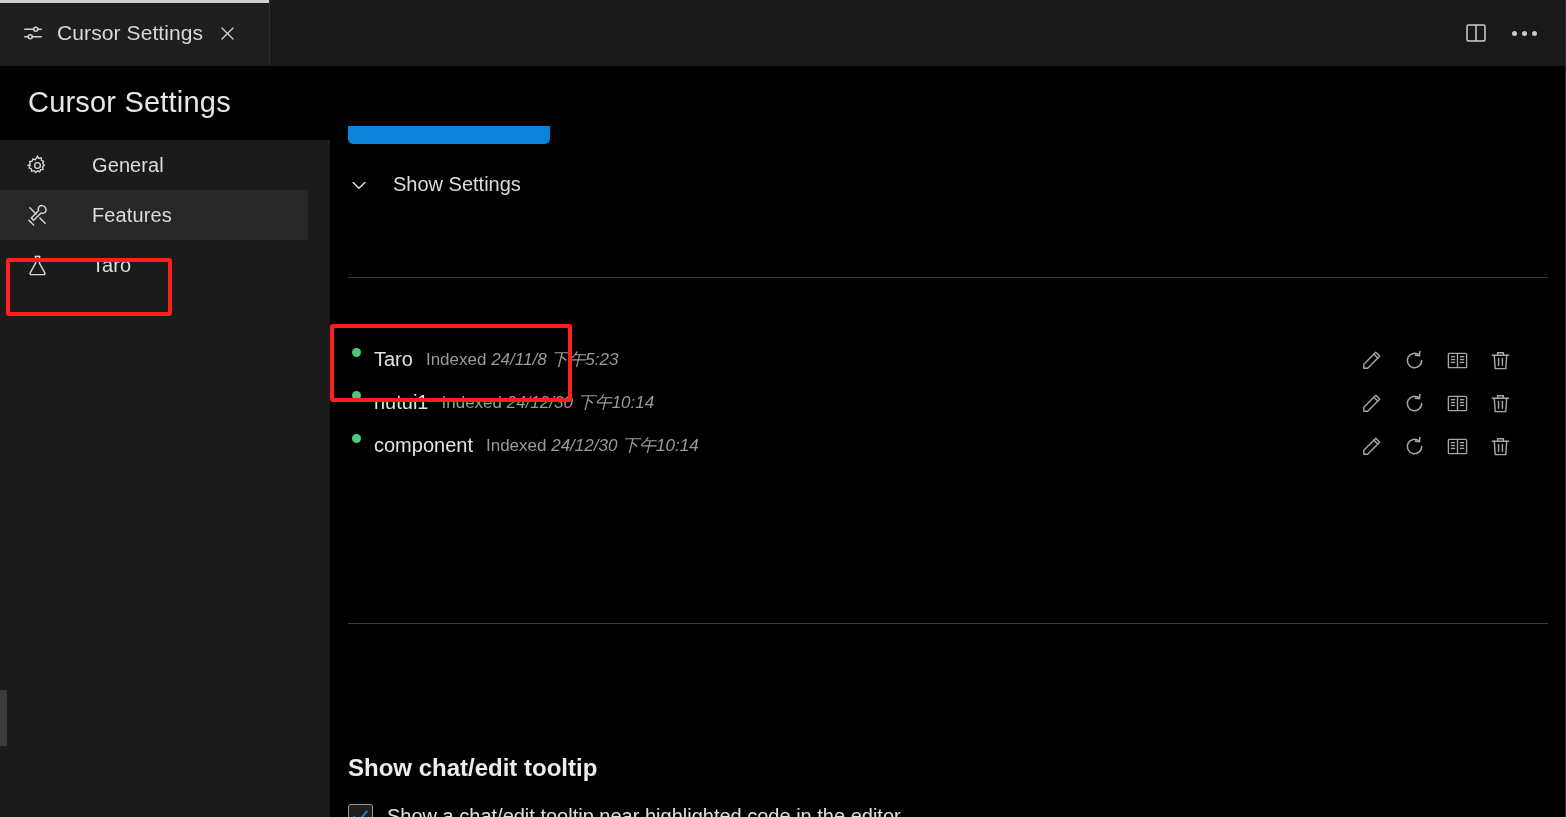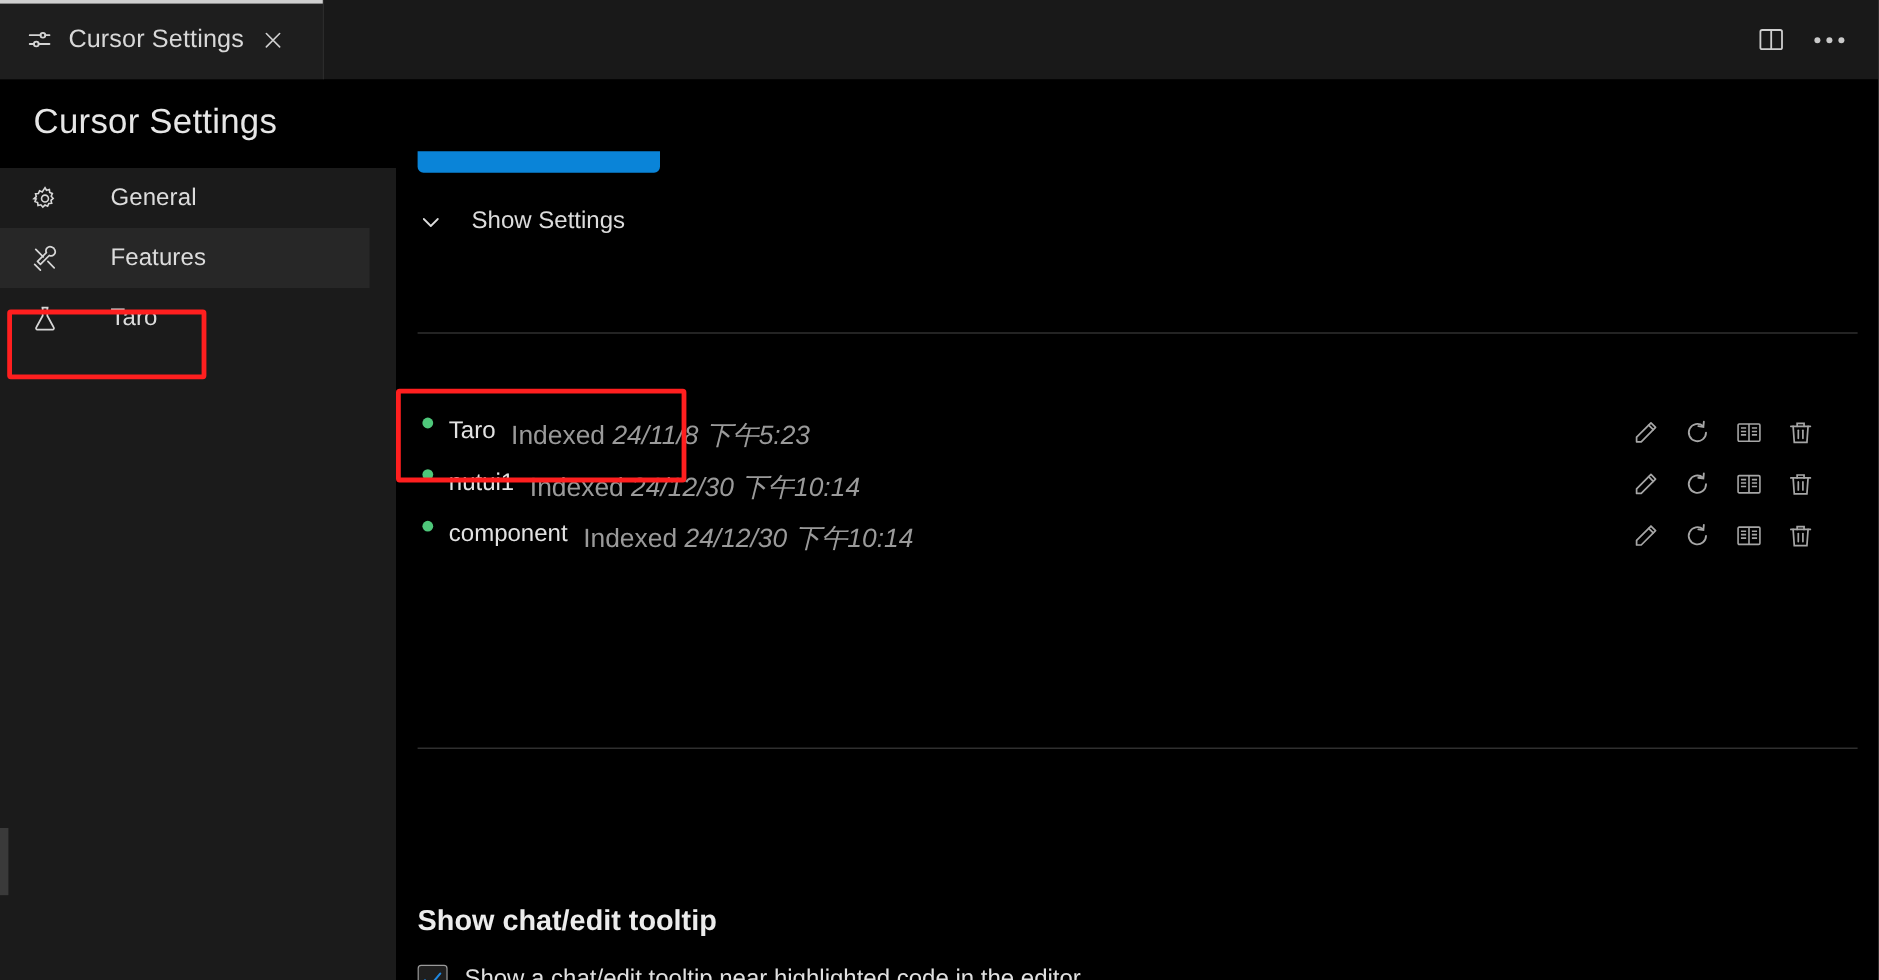--- a/index.html
+++ b/index.html
@@ -212,21 +212,21 @@
     padding-left: 4px;
   }
   .doc-bullet {
     width: 9px; height: 9px;
     border-radius: 50%;
     background: #4ec77a;
     flex: 0 0 auto;
     margin-right: 13px;
   }
   .doc-name { font-size: 20px; color: #e2e2e2; margin-right: 13px; }
-  .doc-indexed { font-size: 22px; color: #9a9a9a; }
+  .doc-indexed { font-size: 17px; color: #9a9a9a; }
   .doc-indexed em { font-style: italic; }
   .doc-actions {
     margin-left: auto;
     display: flex;
     align-items: center;
     gap: 18px;
     padding-right: 30px;
   }
   .act-icon {
     width: 25px; height: 25px;

